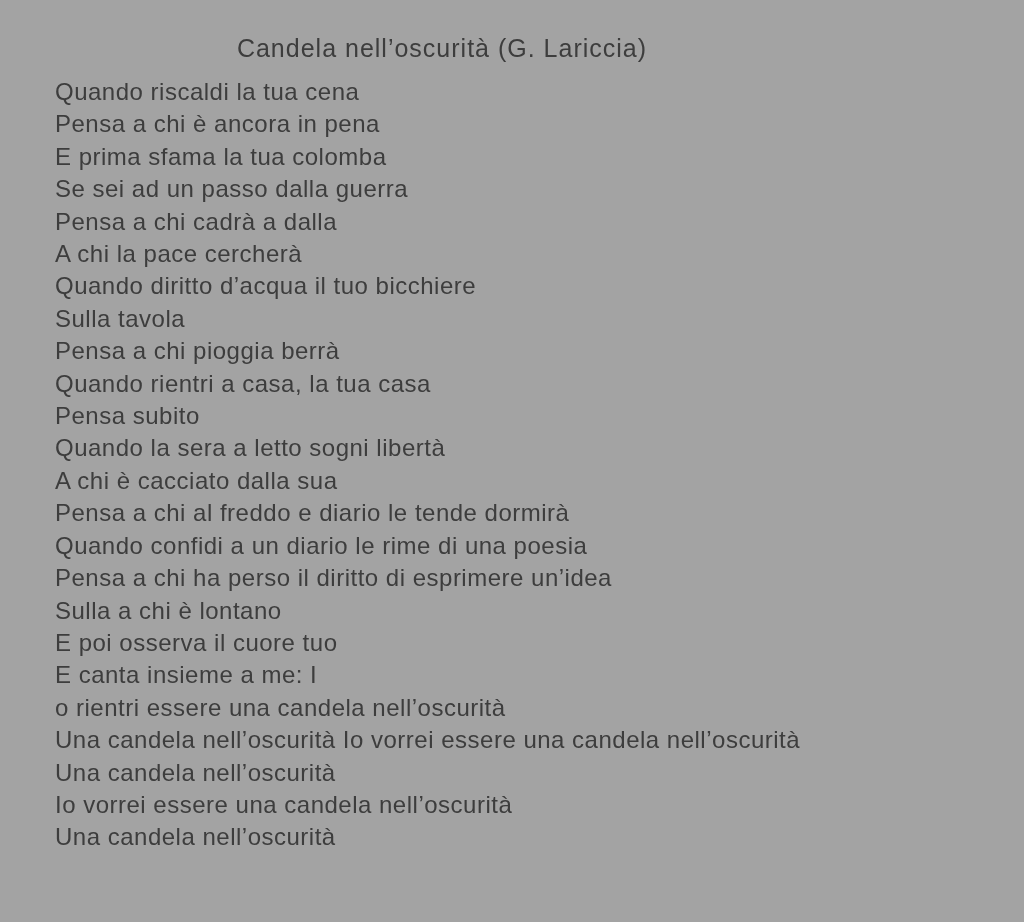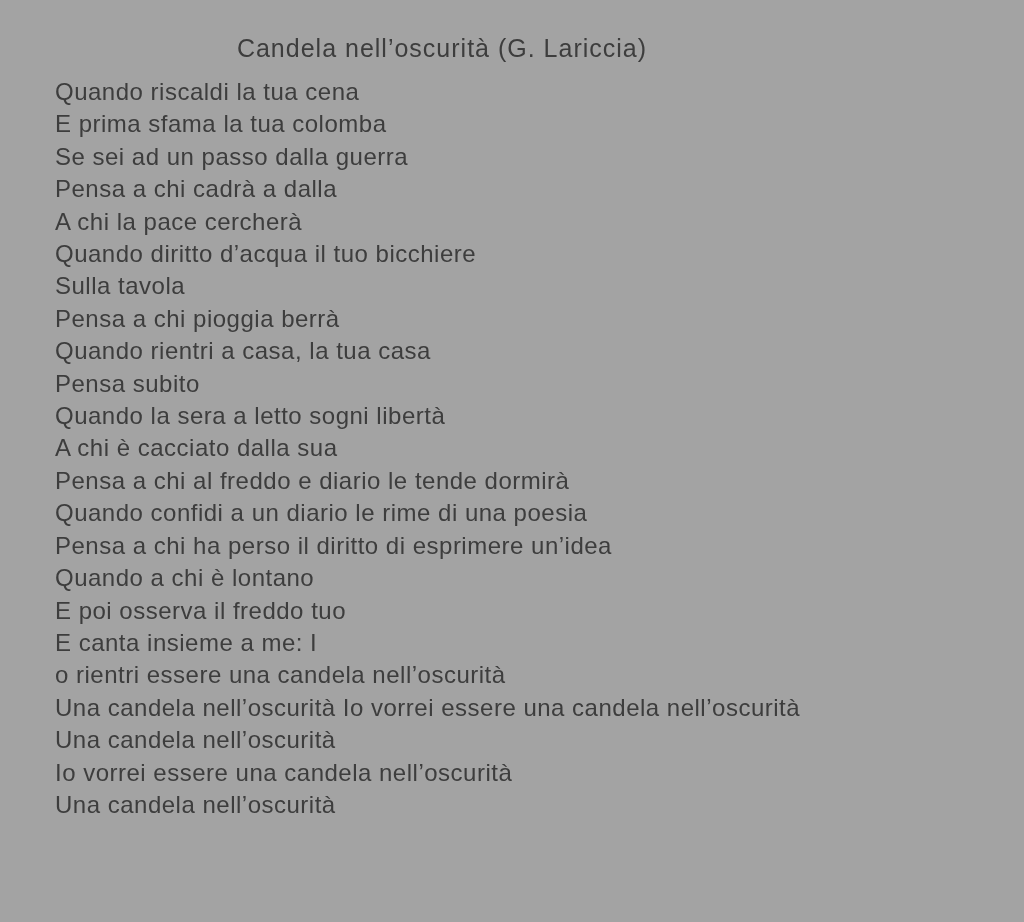--- a/index.html
+++ b/index.html
@@ -41,36 +41,37 @@
     white-space: nowrap;
   }
 </style>
 </head>
 <body style="background: rgb(163, 163, 163); color: rgb(61, 61, 61);">
 
 <div class="page">
   <h1 class="title">Candela nell’oscurità (G. Lariccia)</h1>
   <div class="lyrics">
     <p class="lyric-line">Quando riscaldi la tua cena</p>
+    <p class="lyric-line">Pensa a chi è ancora in pena</p>
     <p class="lyric-line">E prima sfama la tua colomba</p>
     <p class="lyric-line">Se sei ad un passo dalla guerra</p>
     <p class="lyric-line">Pensa a chi cadrà a dalla</p>
     <p class="lyric-line">A chi la pace cercherà</p>
     <p class="lyric-line">Quando diritto d’acqua il tuo bicchiere</p>
     <p class="lyric-line">Sulla tavola</p>
     <p class="lyric-line">Pensa a chi pioggia berrà</p>
     <p class="lyric-line">Quando rientri a casa, la tua casa</p>
     <p class="lyric-line">Pensa subito</p>
     <p class="lyric-line">Quando la sera a letto sogni libertà</p>
     <p class="lyric-line">A chi è cacciato dalla sua</p>
     <p class="lyric-line">Pensa a chi al freddo e diario le tende dormirà</p>
     <p class="lyric-line">Quando confidi a un diario le rime di una poesia</p>
     <p class="lyric-line">Pensa a chi ha perso il diritto di esprimere un’idea</p>
-    <p class="lyric-line">Quando a chi è lontano</p>
-    <p class="lyric-line">E poi osserva il freddo tuo</p>
+    <p class="lyric-line">Sulla a chi è lontano</p>
+    <p class="lyric-line">E poi osserva il cuore tuo</p>
     <p class="lyric-line">E canta insieme a me: I</p>
     <p class="lyric-line">o rientri essere una candela nell’oscurità</p>
     <p class="lyric-line">Una candela nell’oscurità Io vorrei essere una candela nell’oscurità</p>
     <p class="lyric-line">Una candela nell’oscurità</p>
     <p class="lyric-line">Io vorrei essere una candela nell’oscurità</p>
     <p class="lyric-line">Una candela nell’oscurità</p>
   </div>
 </div>
 
 </body></html>

